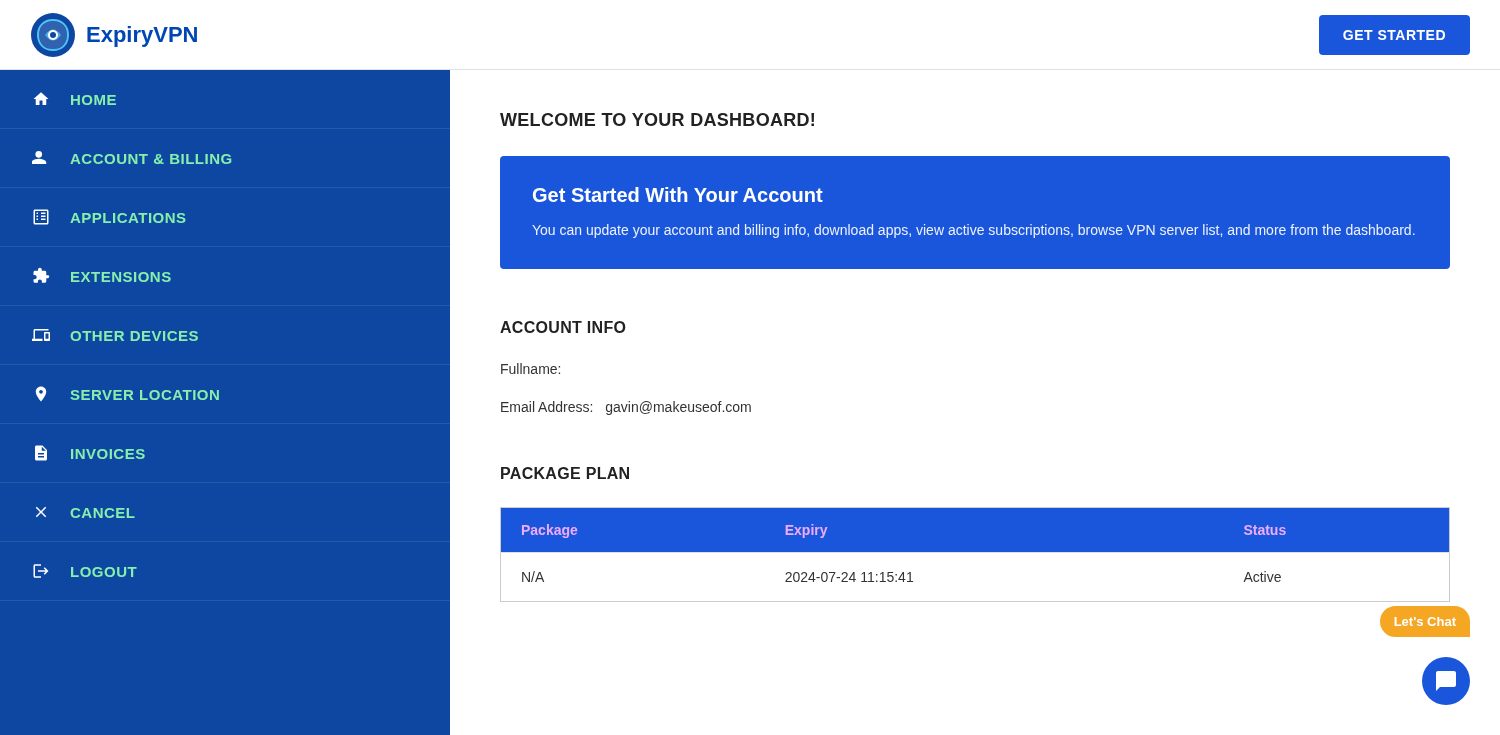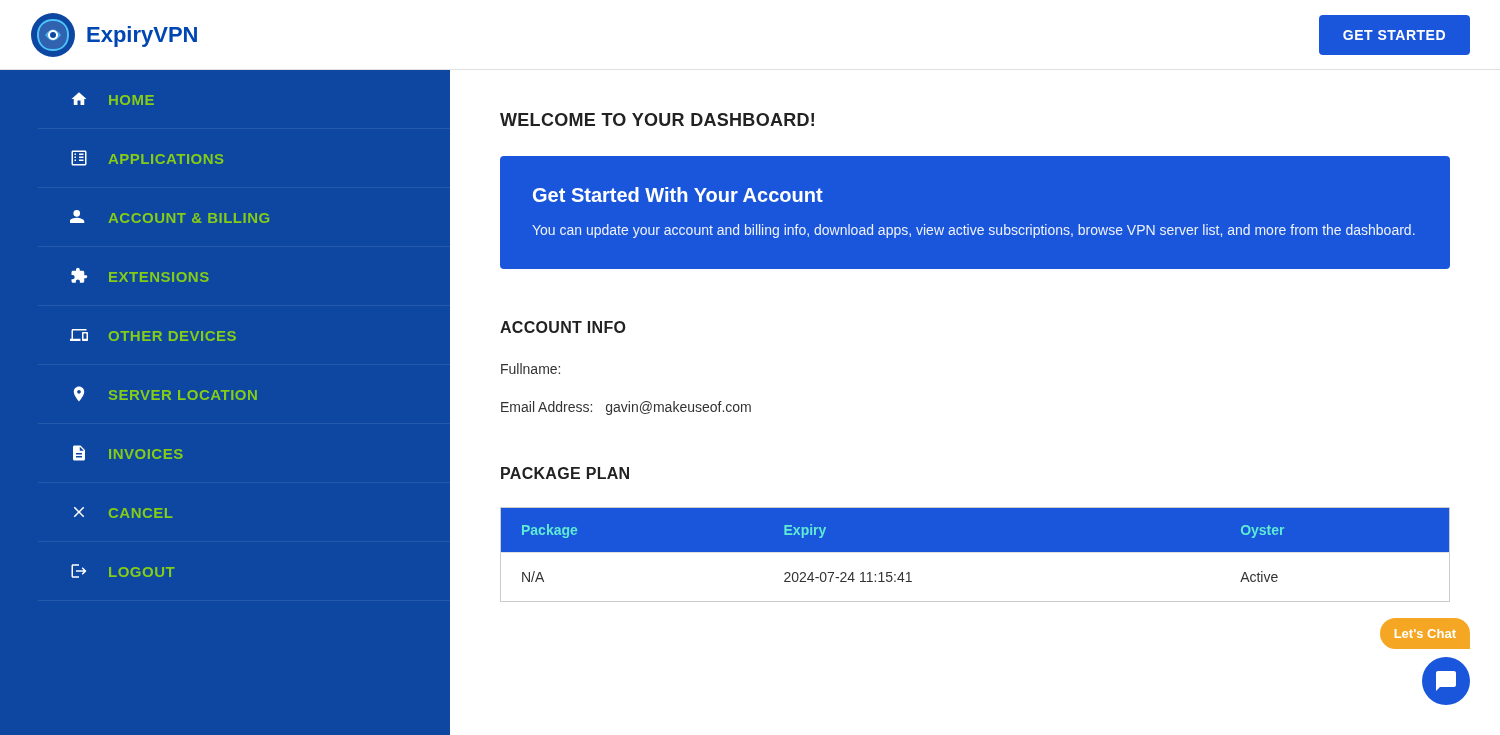--- a/index.html
+++ b/index.html
@@ -61,28 +61,27 @@
       background: #0d47a1;
       min-height: calc(735px - 70px);
       display: flex;
       flex-direction: column;
     }
     .nav-item {
       display: flex;
       align-items: center;
       gap: 18px;
       padding: 18px 30px;
-      color: #84cc16;
+      color: #86efac;
       cursor: pointer;
       border-bottom: 1px solid rgba(255,255,255,0.1);
       font-size: 15px;
       font-weight: 600;
       letter-spacing: 0.5px;
       text-transform: uppercase;
-      margin-left: 38px;
     }
     .nav-icon {
       width: 22px;
       height: 22px;
       display: flex;
       align-items: center;
       justify-content: center;
       flex-shrink: 0;
       color: #fff;
     }
@@ -142,42 +141,42 @@
 
     
     .package-section { }
     .package-table {
       width: 100%;
       border-collapse: collapse;
       border: 1px solid #ccc;
     }
     .package-table th {
       background: #1a56db;
-      color: #5eead4;
+      color: #f0abfc;
       text-align: left;
       padding: 14px 20px;
       font-size: 14px;
       font-weight: 600;
     }
     .package-table td {
       padding: 16px 20px;
       font-size: 14px;
       color: #333;
       border-top: 1px solid #e0e0e0;
     }
 
     
     .chat-widget {
       position: fixed;
       bottom: 30px;
       right: 30px;
       display: flex;
       flex-direction: column;
       align-items: flex-end;
-      gap: 8px;
+      gap: 20px;
     }
     .chat-bubble {
       background: #f5a623;
       color: #fff;
       font-weight: bold;
       font-size: 13px;
       padding: 8px 14px;
       border-radius: 20px 20px 0 20px;
       position: relative;
     }
@@ -227,33 +226,33 @@
         <svg width="18" height="18" viewBox="0 0 24 24">
             <path d="M10 20v-6h4v6h5v-8h3L12 3 2 12h3v8z"></path>
           </svg>
       </span>
       <span>HOME</span>
     </div>
 
     <div class="nav-item">
       <span class="nav-icon">
         <svg width="18" height="18" viewBox="0 0 24 24">
+            <path d="M9 11.5A4.5 4.5 0 109 2.5a4.5 4.5 0 000 9zM9 13c-3.33 0-10 1.67-10 5v2h20v-2c0-3.33-6.67-5-10-5z"></path>
+          </svg>
+      </span>
+      <span>ACCOUNT &amp; BILLING</span>
+    </div>
+
+    <div class="nav-item">
+      <span class="nav-icon">
+        <svg width="18" height="18" viewBox="0 0 24 24">
             <path d="M8 6H6v2h2V6zm0 4H6v2h2v-2zm0 4H6v2h2v-2zm10-8h-6v2h6V6zm0 4h-6v2h6v-2zm0 4h-6v2h6v-2zM4 2C2.9 2 2 2.9 2 4v16c0 1.1.9 2 2 2h16c1.1 0 2-.9 2-2V4c0-1.1-.9-2-2-2H4zm16 18H4V4h16v16z"></path>
           </svg>
       </span>
       <span>APPLICATIONS</span>
-    </div>
-
-    <div class="nav-item">
-      <span class="nav-icon">
-        <svg width="18" height="18" viewBox="0 0 24 24">
-            <path d="M9 11.5A4.5 4.5 0 109 2.5a4.5 4.5 0 000 9zM9 13c-3.33 0-10 1.67-10 5v2h20v-2c0-3.33-6.67-5-10-5z"></path>
-          </svg>
-      </span>
-      <span>ACCOUNT &amp; BILLING</span>
     </div>
 
     <div class="nav-item">
       <span class="nav-icon">
         <svg width="18" height="18" viewBox="0 0 24 24">
             <path d="M20.5 11H19V7c0-1.1-.9-2-2-2h-4V3.5C13 2.1 11.9 1 10.5 1S8 2.1 8 3.5V5H4c-1.1 0-1.99.9-1.99 2v3.8H3.5c1.49 0 2.7 1.21 2.7 2.7s-1.21 2.7-2.7 2.7H2V19c0 1.1.9 2 2 2h3.8v-1.5c0-1.49 1.21-2.7 2.7-2.7 1.49 0 2.7 1.21 2.7 2.7V21H17c1.1 0 2-.9 2-2v-4h1.5c1.4 0 2.5-1.1 2.5-2.5S21.9 11 20.5 11z"></path>
           </svg>
       </span>
       <span>EXTENSIONS</span>
     </div>
@@ -325,21 +324,21 @@
       </div>
     </section>
 
     <section class="package-section">
       <h3 class="section-title">PACKAGE PLAN</h3>
       <table class="package-table">
         <thead>
           <tr>
             <th>Package</th>
             <th>Expiry</th>
-            <th>Oyster</th>
+            <th>Status</th>
           </tr>
         </thead>
         <tbody id="package-table-body">
         <tr>
               <td>N/A</td>
               <td>2024-07-24 11:15:41</td>
               <td>Active</td>
             </tr>
           </tbody>
       </table>

